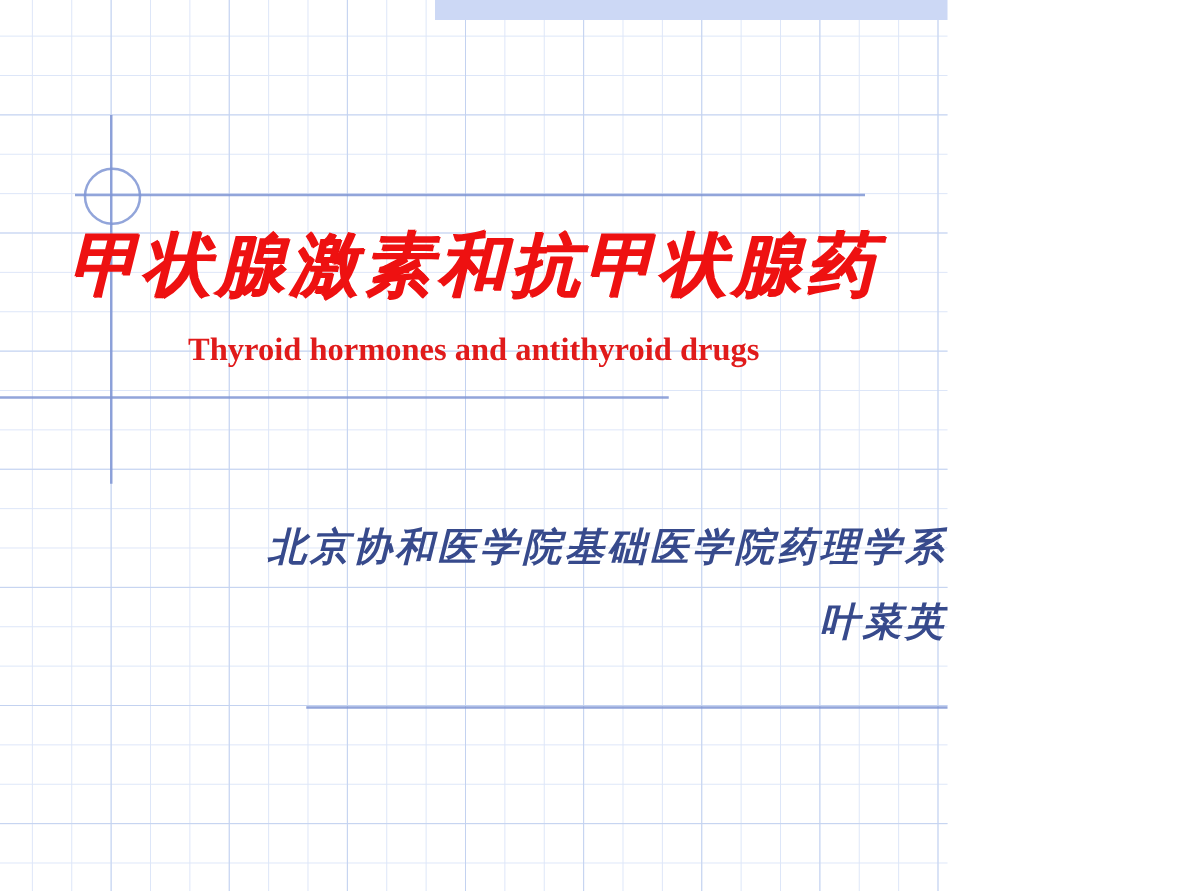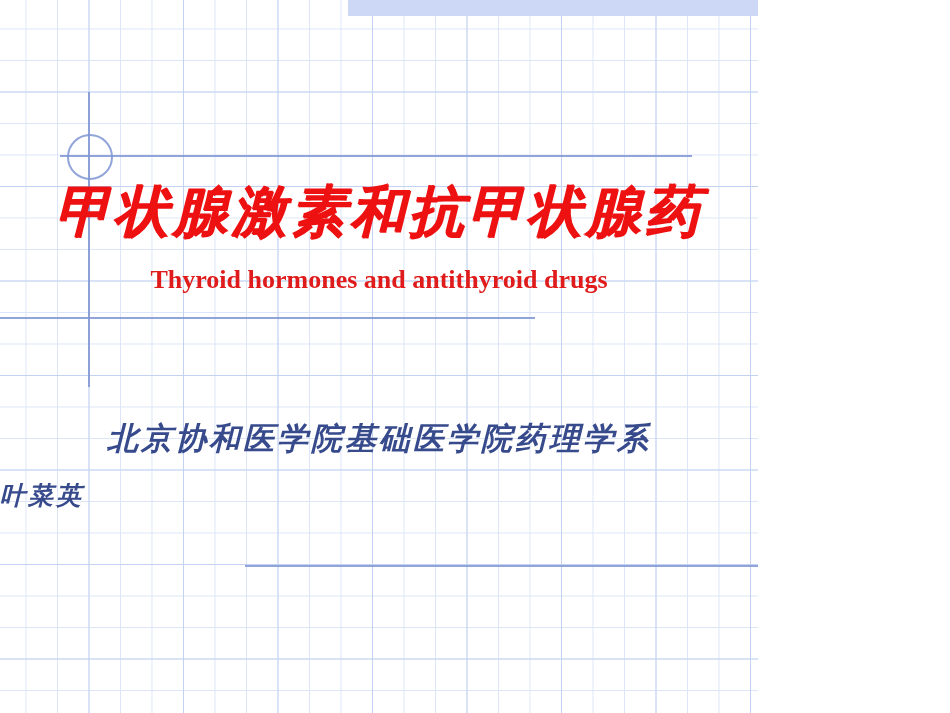--- a/index.html
+++ b/index.html
@@ -104,41 +104,41 @@
     font-weight: bold;
     font-size: 26px;
     line-height: 44px;
     white-space: nowrap;
   }
   .affiliation {
     position: absolute;
     left: 0;
     right: 0;
     top: 418px;
-    text-align: center;
+    text-align: right;
     color: #374a8c;
     font-family: "DejaVu Sans", sans-serif;
     font-weight: bold;
     font-style: italic;
     font-size: 31px;
     letter-spacing: 3px;
     line-height: 40px;
     white-space: nowrap;
   }
   .presenter {
     position: absolute;
     left: 0;
     right: 0;
     top: 478px;
-    text-align: left;
+    text-align: right;
     color: #374a8c;
-    font-family: Liberation Mono, monospace;
+    font-family: Liberation Sans, sans-serif;
     font-weight: bold;
     font-style: italic;
-    font-size: 25px;
+    font-size: 31px;
     letter-spacing: 3px;
     line-height: 40px;
     white-space: nowrap;
   }
 </style>
 </head>
 <body>
 
 <div id="slide">
 

